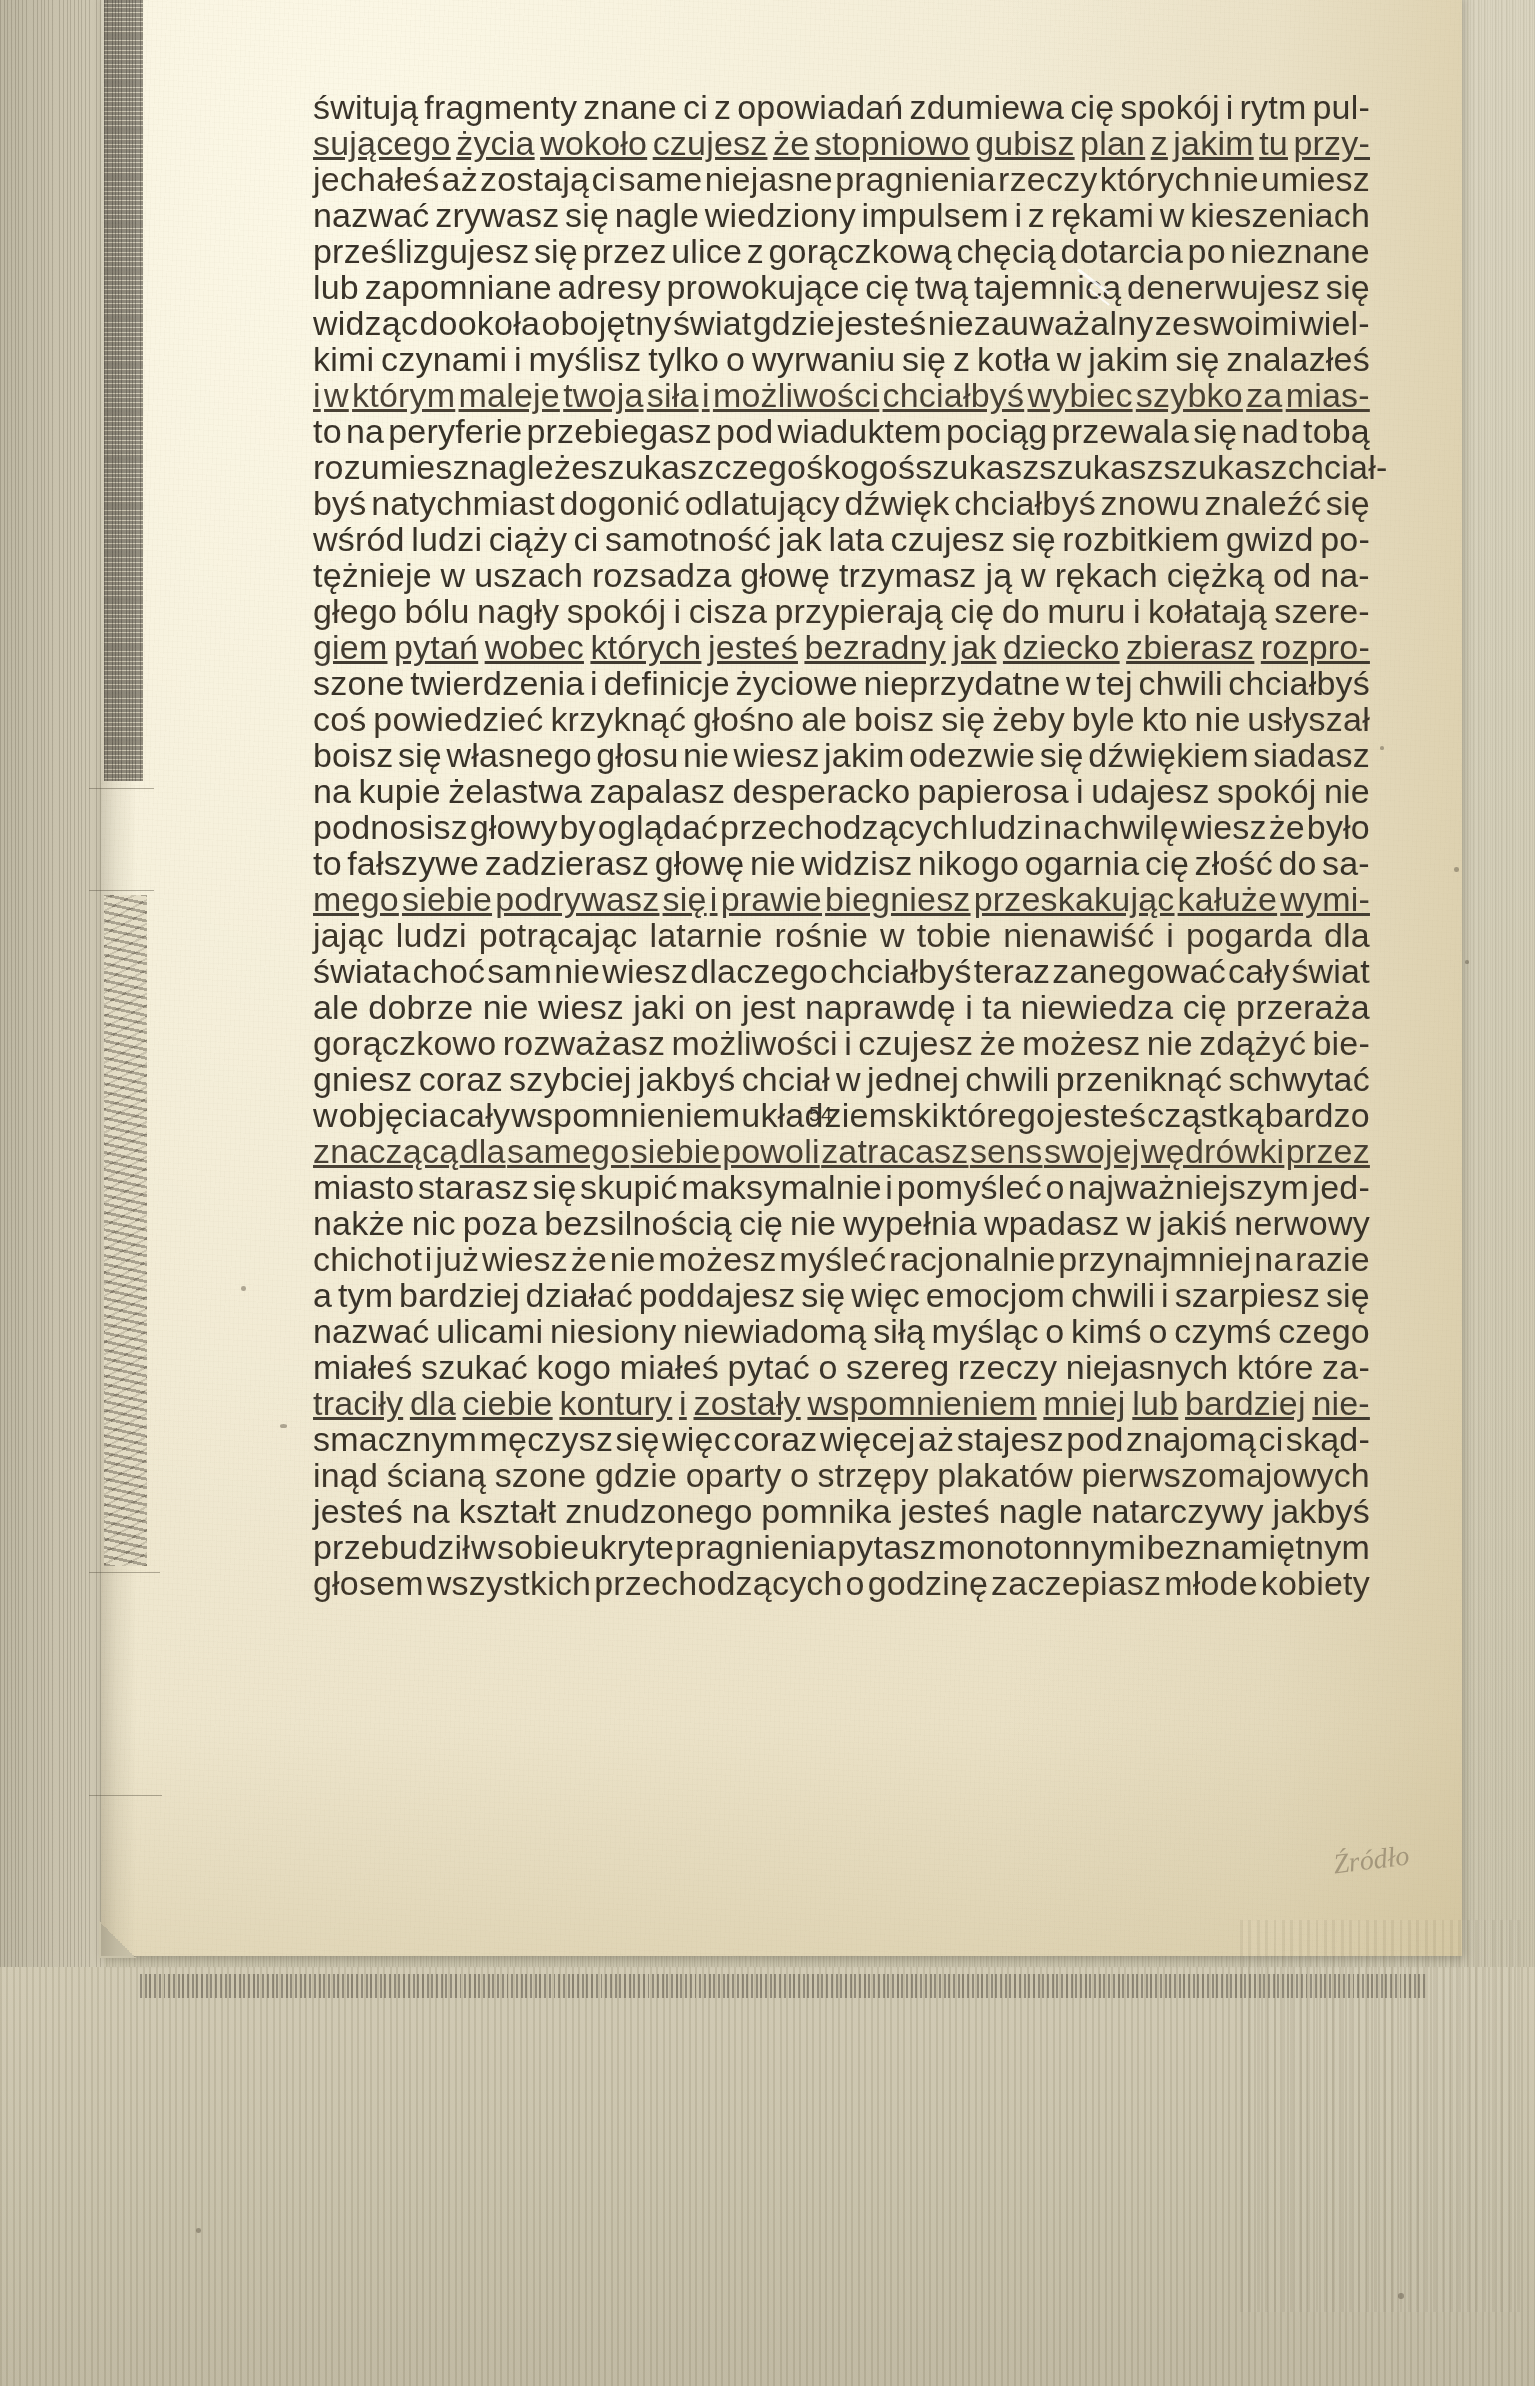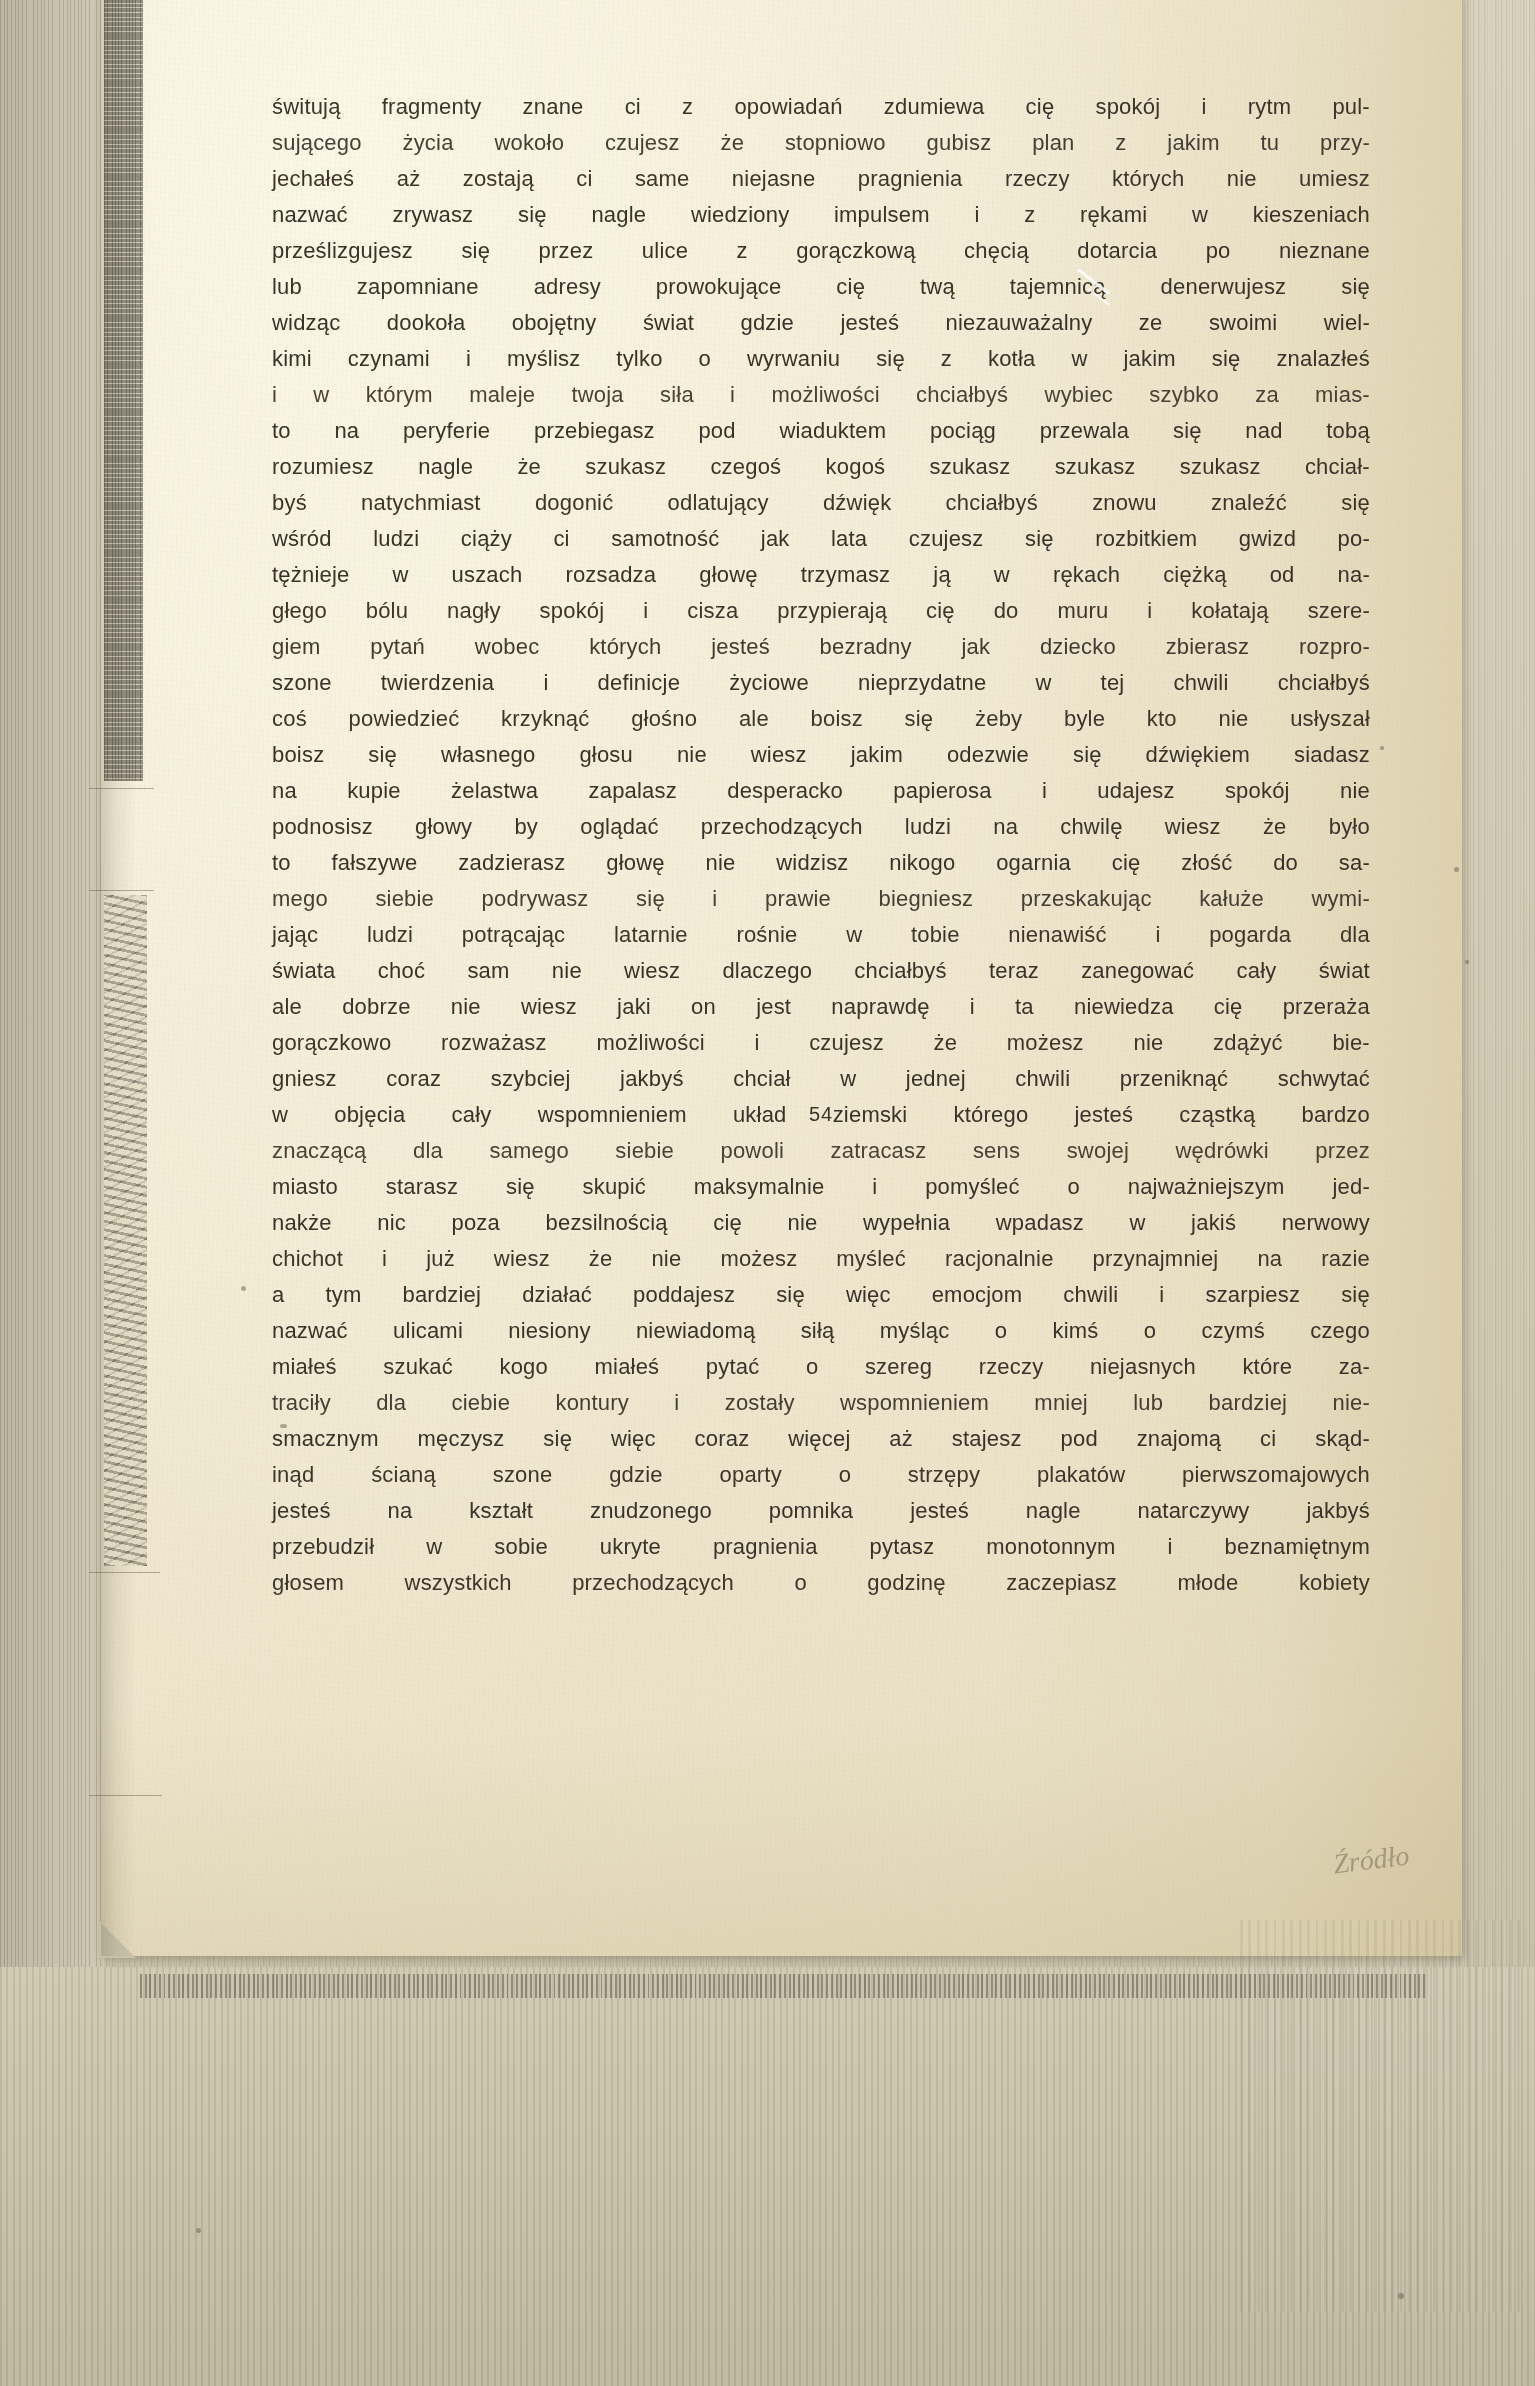--- a/index.html
+++ b/index.html
@@ -184,34 +184,35 @@
     left: 272px;
     top: 89px;
     width: 1098px;
   }
 
   .line {
     display: flex;
     justify-content: space-between;
     white-space: nowrap;
     font-family: "Liberation Sans", sans-serif;
-    font-size: 22px;
+    font-size: 34px;
     line-height: 36px;
     color: #383228;
     letter-spacing: 0.2px;
     text-rendering: optimizeLegibility;
+    margin-left: 41px;
   }
   .line > span { display: inline-block; }
   
   .line.nojust { display: block; }
 
   
   .line:nth-child(3n)   { color: #3d3529; text-align: center; }
   .line:nth-child(5n+1) { color: #342e25; opacity: .97; }
-  .line:nth-child(7n+2) { opacity: .93; }
+  .line:nth-child(7n+2) { opacity: .93; text-decoration: underline; }
 
   .folio {
     position: absolute;
     left: 272px;
     top: 1103px;
     width: 1098px;
     text-align: center;
     font-family: "Liberation Sans", sans-serif;
     font-size: 20px;
     color: #3b3429;

